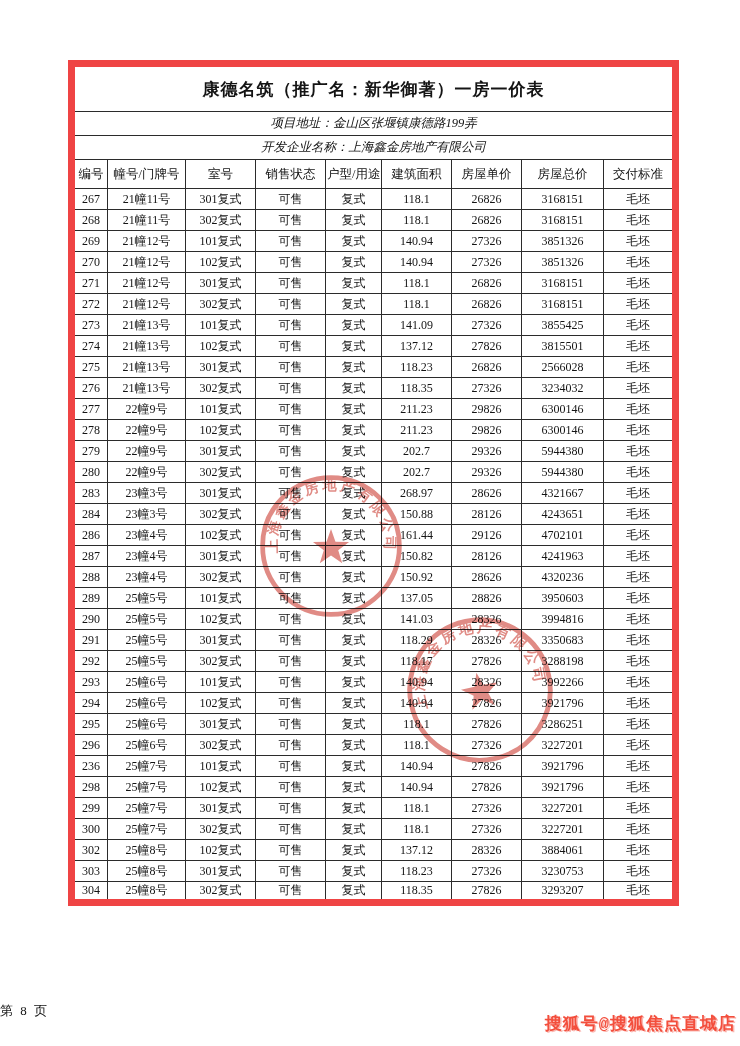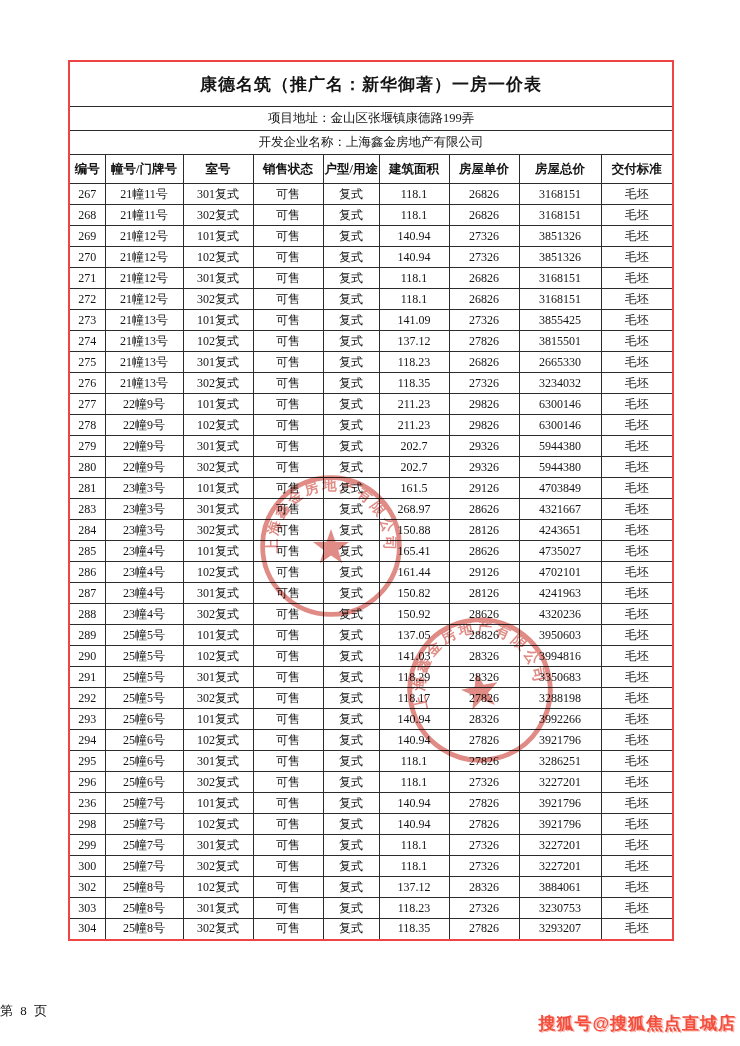--- a/index.html
+++ b/index.html
@@ -6,49 +6,49 @@
   body{
     width:740px;height:1046px;position:relative;overflow:hidden;
     background:#fdfdfc;color:#141414;
     font-family:"Liberation Serif","DejaVu Serif",serif;
   }
   .page{position:absolute;inset:0;background:#ffffff;}
   
   table.price{
     position:absolute;left:68px;top:60px;width:604px;
     border-collapse:collapse;table-layout:fixed;
-    border:2px solid #ef4444;
+    border:7px solid #ef4444;
   }
   table.price td, table.price th{
     border:1px solid #2b2b2b;
     text-align:center;vertical-align:middle;
     padding:0 1px;overflow:hidden;white-space:nowrap;
     font-weight:normal;
   }
   tr.title-row th{height:44px;font-size:17px;font-weight:bold;letter-spacing:1px;}
-  tr.info-row td{height:23px;font-size:12.5px;}
-  tr.head-row th{height:28px;font-size:12.5px;font-weight:bold;}
+  tr.info-row td{height:23px;font-size:12.5px;font-style:italic;}
+  tr.head-row th{height:28px;font-size:12.5px;font-weight:normal;}
   tbody.data tr{height:21px;}
   tbody.data td{font-size:12px;}
   
   .footer{
     position:absolute;left:0;top:1002px;width:100%;
     text-align:left;font-size:13px;letter-spacing:2px;
   }
   
   .stamp{
     position:absolute;pointer-events:none;
     opacity:.58;mix-blend-mode:multiply;
   }
   .stamp-1{left:255px;top:470px;width:152px;height:152px;}
   .stamp-2{left:402px;top:612px;width:156px;height:156px;transform:rotate(-12deg);}
   
   .watermark{
     position:absolute;right:4px;top:1012px;
-    font-family:Liberation Sans, sans-serif;
+    font-family:Liberation Mono, monospace;
     font-size:17px;font-weight:bold;color:#f23f2c;
     letter-spacing:1px;opacity:.92;
     text-shadow:1.5px 1px 0 rgba(242,63,44,.40);
   }
 </style>
 </head>
 <body>
 
 <div class="page">
 
@@ -176,21 +176,21 @@
           <td>毛坯</td>
         </tr>
         <tr>
           <td>275</td>
           <td>21幢13号</td>
           <td>301复式</td>
           <td>可售</td>
           <td>复式</td>
           <td>118.23</td>
           <td>26826</td>
-          <td>2665330</td>
+          <td>2566028</td>
           <td>毛坯</td>
         </tr>
         <tr>
           <td>276</td>
           <td>21幢13号</td>
           <td>302复式</td>
           <td>可售</td>
           <td>复式</td>
           <td>118.35</td>
           <td>27326</td>
@@ -235,61 +235,39 @@
           <td>22幢9号</td>
           <td>302复式</td>
           <td>可售</td>
           <td>复式</td>
           <td>202.7</td>
           <td>29326</td>
           <td>5944380</td>
           <td>毛坯</td>
         </tr>
         <tr>
-          <td>281</td>
-          <td>23幢3号</td>
-          <td>101复式</td>
-          <td>可售</td>
-          <td>复式</td>
-          <td>161.5</td>
-          <td>29126</td>
-          <td>4703849</td>
-          <td>毛坯</td>
-        </tr>
-        <tr>
           <td>283</td>
           <td>23幢3号</td>
           <td>301复式</td>
           <td>可售</td>
           <td>复式</td>
           <td>268.97</td>
           <td>28626</td>
           <td>4321667</td>
           <td>毛坯</td>
         </tr>
         <tr>
           <td>284</td>
           <td>23幢3号</td>
           <td>302复式</td>
           <td>可售</td>
           <td>复式</td>
           <td>150.88</td>
           <td>28126</td>
           <td>4243651</td>
-          <td>毛坯</td>
-        </tr>
-        <tr>
-          <td>285</td>
-          <td>23幢4号</td>
-          <td>101复式</td>
-          <td>可售</td>
-          <td>复式</td>
-          <td>165.41</td>
-          <td>28626</td>
-          <td>4735027</td>
           <td>毛坯</td>
         </tr>
         <tr>
           <td>286</td>
           <td>23幢4号</td>
           <td>102复式</td>
           <td>可售</td>
           <td>复式</td>
           <td>161.44</td>
           <td>29126</td>

